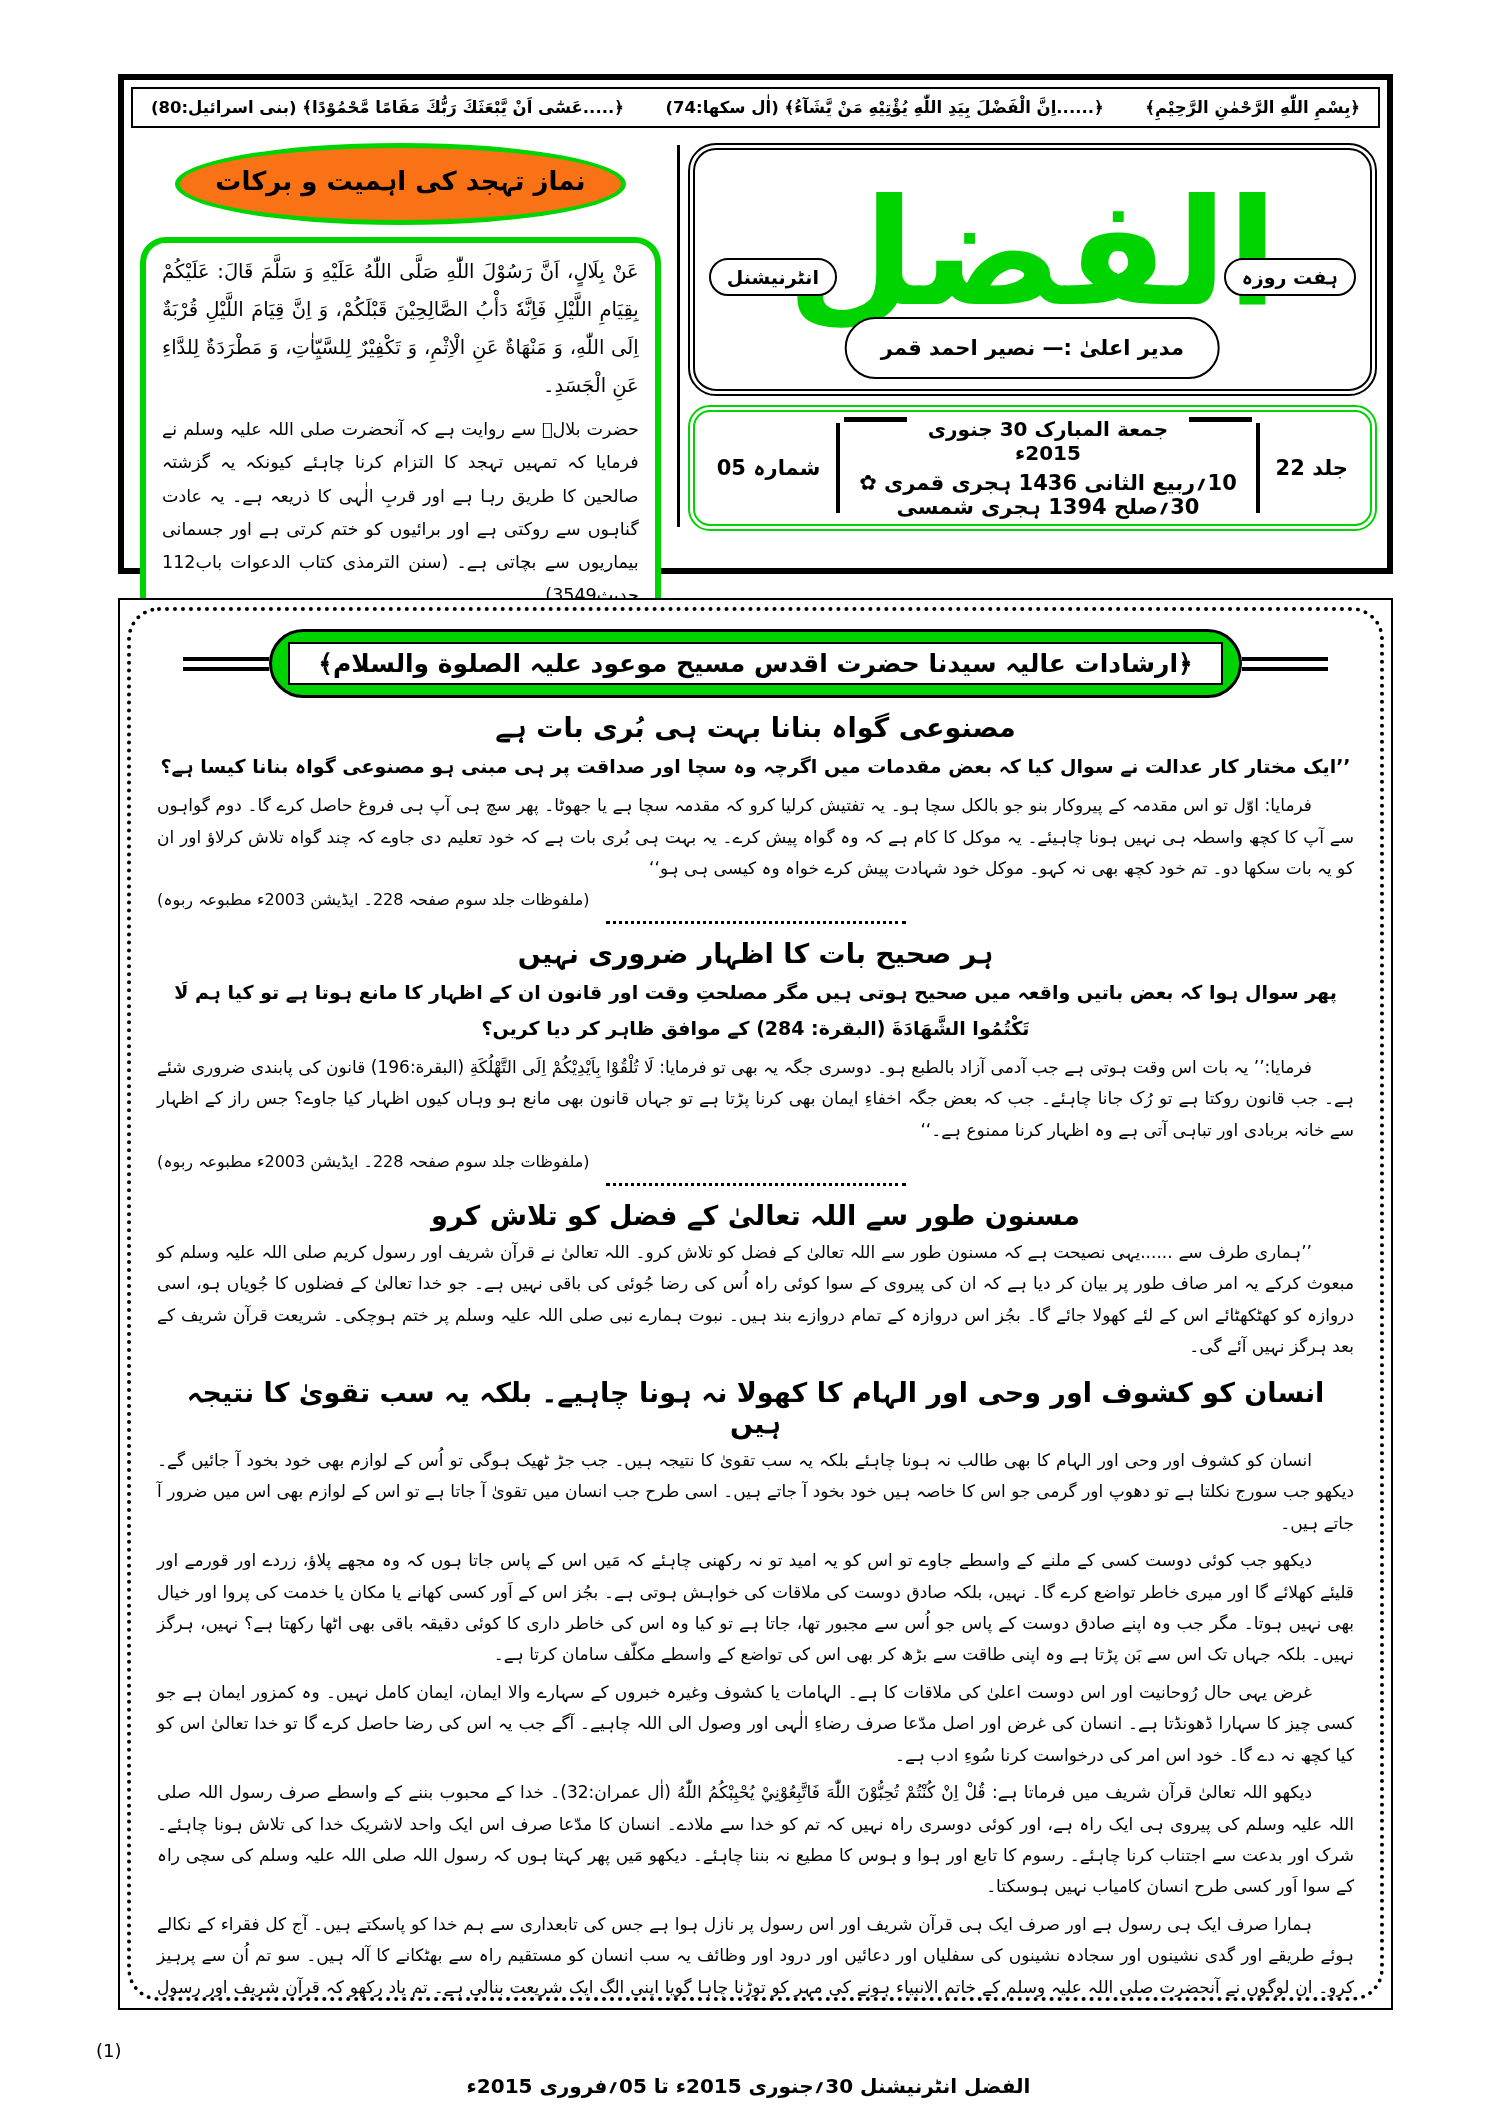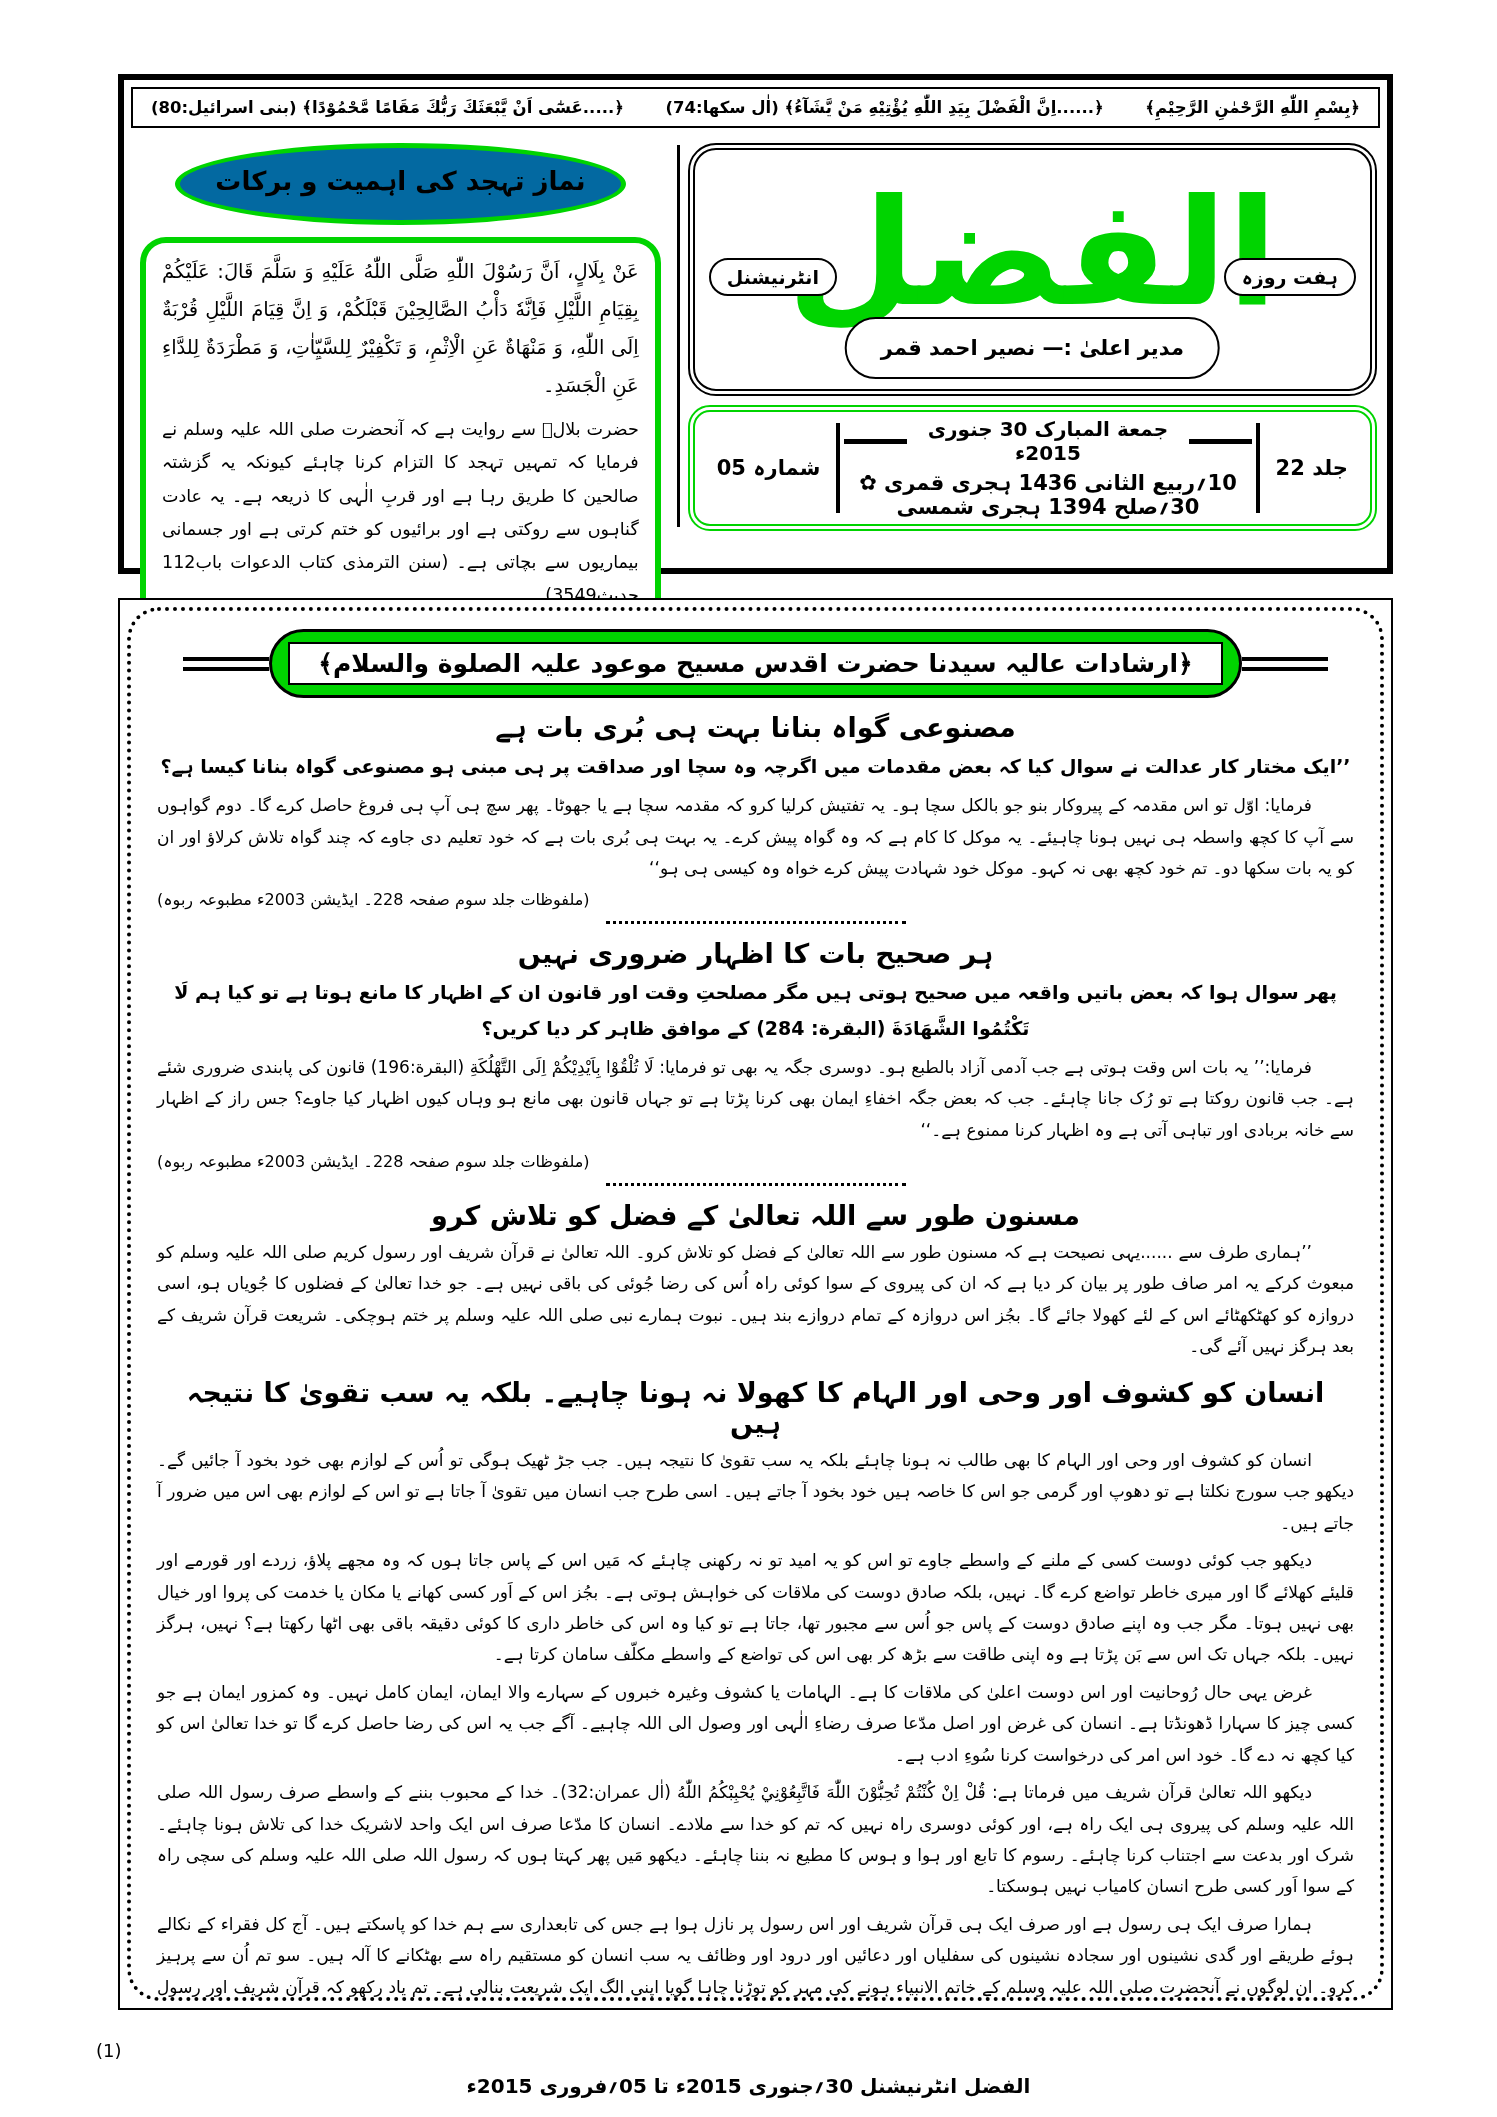--- a/index.html
+++ b/index.html
@@ -42,28 +42,28 @@
     padding:17px 30px;font-size:21px;min-width:46%;
   }
   
   .date-bar{
     margin-top:9px;border:7px double var(--green);border-radius:22px;
     display:flex;direction:rtl;align-items:stretch;padding:5px 10px;flex:1;background:#fff;
   }
   .db-cell{display:flex;align-items:center;font-weight:bold;font-size:21px;padding:0 12px;white-space:nowrap;}
   .db-div{width:4px;background:#000;margin:6px 4px;}
   .db-center{flex:1;display:flex;flex-direction:column;justify-content:center;text-align:center;gap:6px;}
-  .db-line1{display:flex;align-items:center;justify-content:center;gap:6px;font-weight:bold;font-size:20px;}
+  .db-line1{display:flex;align-items:flex-start;justify-content:center;gap:6px;font-weight:bold;font-size:20px;}
   .dash{width:72px;height:5px;background:#000;}
   .db-line2{font-weight:bold;font-size:21px;}
   
   .taj-oval{
     border:5px solid var(--green);border-radius:50%;
     width:80%;margin:2px auto 0;padding:18px 12px 24px;
-    text-align:center;font-size:26px;font-weight:bold;background:#0369a1;
+    text-align:center;font-size:26px;font-weight:bold;background:#f97316;
   }
   .taj-box{
     border:6px solid var(--green);border-radius:26px;margin-top:12px;
     padding:10px 16px;background:#fff;
   }
   .taj-arabic{font-size:19.5px;line-height:1.95;text-align:justify;direction:rtl;}
   .taj-urdu{font-size:17.5px;line-height:1.9;text-align:justify;direction:rtl;margin-top:8px;}
   
   .main-box{
     left:118px;right:104px;top:598px;height:1412px;

